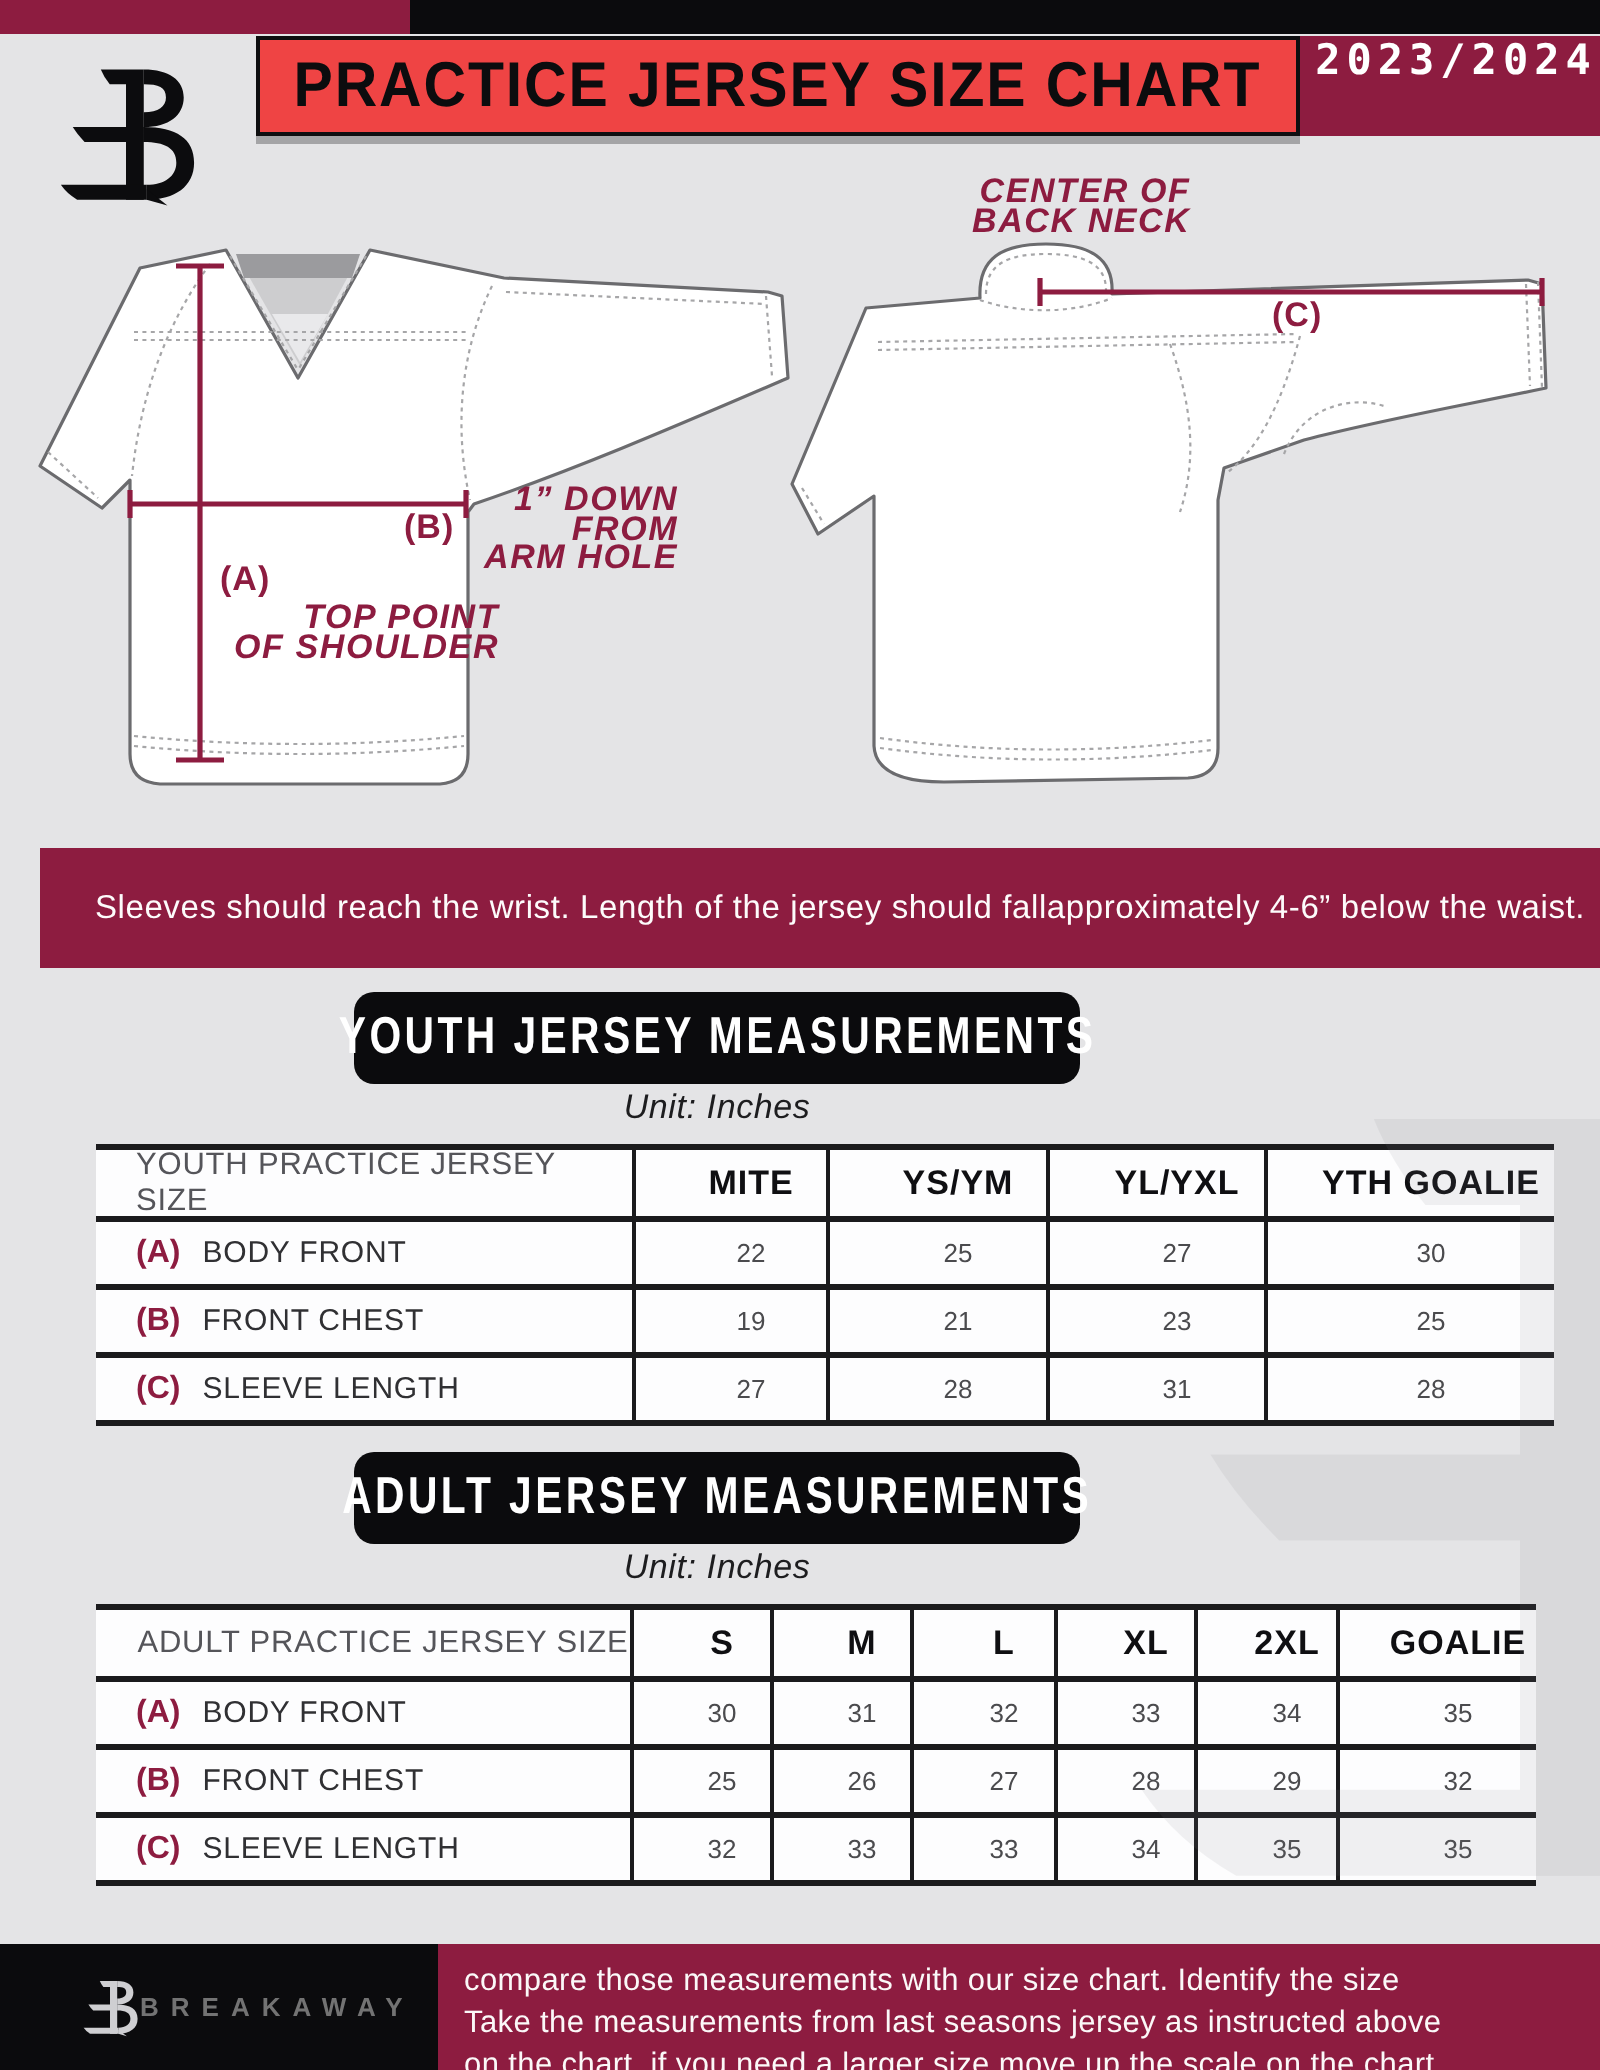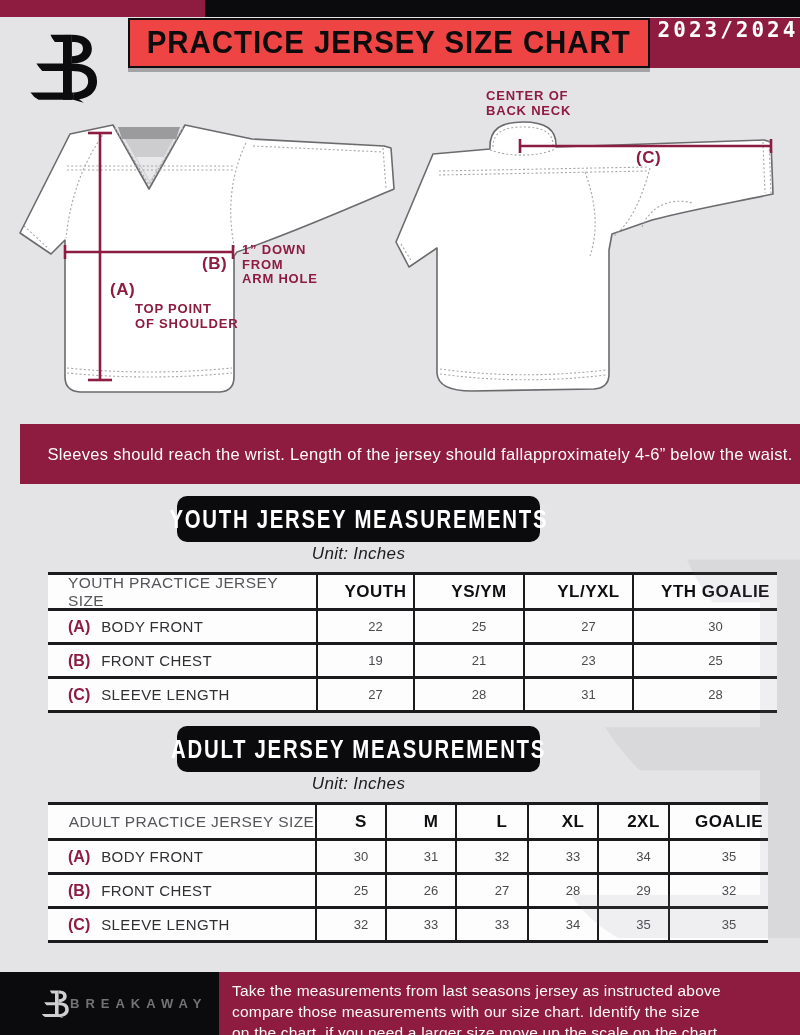--- a/index.html
+++ b/index.html
@@ -18,21 +18,21 @@
   .year-box   { left:650px; top:18px; width:156px; height:50px; background:#8d1c40;
                 display:flex; align-items:flex-start; justify-content:center; z-index:5; }
   .year-box span { font-family:"DejaVu Sans Mono", monospace; font-weight:bold; color:#ffffff;
                 font-size:21px; letter-spacing:3px; white-space:nowrap; }
   .logo-top { left:26px; top:26px; width:74px; height:84px; color:#0c0c0e; z-index:5; }
 
   
   .diagram { left:0; top:55px; z-index:1; }
   .mlabel { position:absolute; color:#8d1c40; z-index:2; }
   .mlabel.big { font-size:17px; font-weight:bold; letter-spacing:0.5px; }
-  .mlabel.desc { font-size:13px; font-weight:bold; letter-spacing:0.8px; line-height:14.5px; white-space:nowrap; }
+  .mlabel.desc { font-size:17px; font-style:italic; font-weight:bold; letter-spacing:0.8px; line-height:14.5px; white-space:nowrap;text-align:right; }
 
   
   .notice { left:0; top:424px; width:800px; height:60px; background:#8d1c40; z-index:3;
             display:flex; flex-direction:row; align-items:center; justify-content:center;margin-left:20px; }
   .notice span { color:#fdfbfb; font-size:16.5px; line-height:25px; letter-spacing:0.3px; }
 
   
   .banner { left:177px; width:363px; height:46px; background:#0b0b0d; border-radius:10px; z-index:3;
             display:flex; align-items:center; justify-content:center; }
   .banner span { color:#ffffff; font-size:24px; font-weight:bold; letter-spacing:2px;
@@ -144,21 +144,21 @@
 
 <div class="mlabel desc" style="left:486px; top:89px;">
   <span>CENTER OF</span><br><span>BACK NECK</span>
 </div>
 <div class="mlabel big" style="left:636px; top:148px;">(C)</div>
 <div class="mlabel big" style="left:202px; top:254px;">(B)</div>
 <div class="mlabel desc" style="left:242px; top:243px;">
   <span>1” DOWN</span><br><span>FROM</span><br><span>ARM HOLE</span>
 </div>
 <div class="mlabel big" style="left:110px; top:280px;">(A)</div>
-<div class="mlabel desc" style="left:117px; top:302px;margin-left:18px;">
+<div class="mlabel desc" style="left:117px; top:302px;">
   <span>TOP POINT</span><br><span>OF SHOULDER</span>
 </div>
 
 <div class="abs top-maroon"></div>
 <div class="abs top-black"></div>
 <div class="abs title-box">
   <span>PRACTICE JERSEY SIZE CHART</span>
 </div>
 <div class="abs year-box">
   <span>2023/2024</span>
@@ -173,21 +173,21 @@
 </div>
 
 <div class="abs banner" style="top:496px;">
   <span>YOUTH JERSEY MEASUREMENTS</span>
 </div>
 <div class="abs unit" style="top:544px;">Unit: Inches</div>
 
 <div class="abs table youth" style="left:48px; top:572px; width:729px;">
   <div class="trow thead">
     <div class="cell col-title">YOUTH PRACTICE JERSEY SIZE</div>
-    <div class="cell size-h">YOUTH</div>
+    <div class="cell size-h">MITE</div>
     <div class="cell size-h">YS/YM</div>
     <div class="cell size-h">YL/YXL</div>
     <div class="cell size-h">YTH GOALIE</div>
   </div>
   <div class="trow tdata">
     <div class="cell rowlabel">
       <span class="rkey">(A)</span>
       <span class="rname">BODY FRONT</span>
     </div>
     <div class="cell num">22</div>
@@ -274,16 +274,16 @@
     <use href="#logoB"></use>
   </svg>
 
 <div class="abs footer-black">
   <svg class="logo-foot" viewBox="0 0 100 100">
       <use href="#logoB"></use>
     </svg>
   <span class="brand">BREAKAWAY</span>
 </div>
 <div class="abs footer-maroon">
+  <div>compare those measurements  with our size chart. Identify the size</div>
   <div>Take the measurements from last seasons jersey as instructed above</div>
-  <div>compare those measurements  with our size chart. Identify the size</div>
   <div>on the chart, if you need a larger size move up the scale on the chart</div>
 </div>
 
 </body></html>

